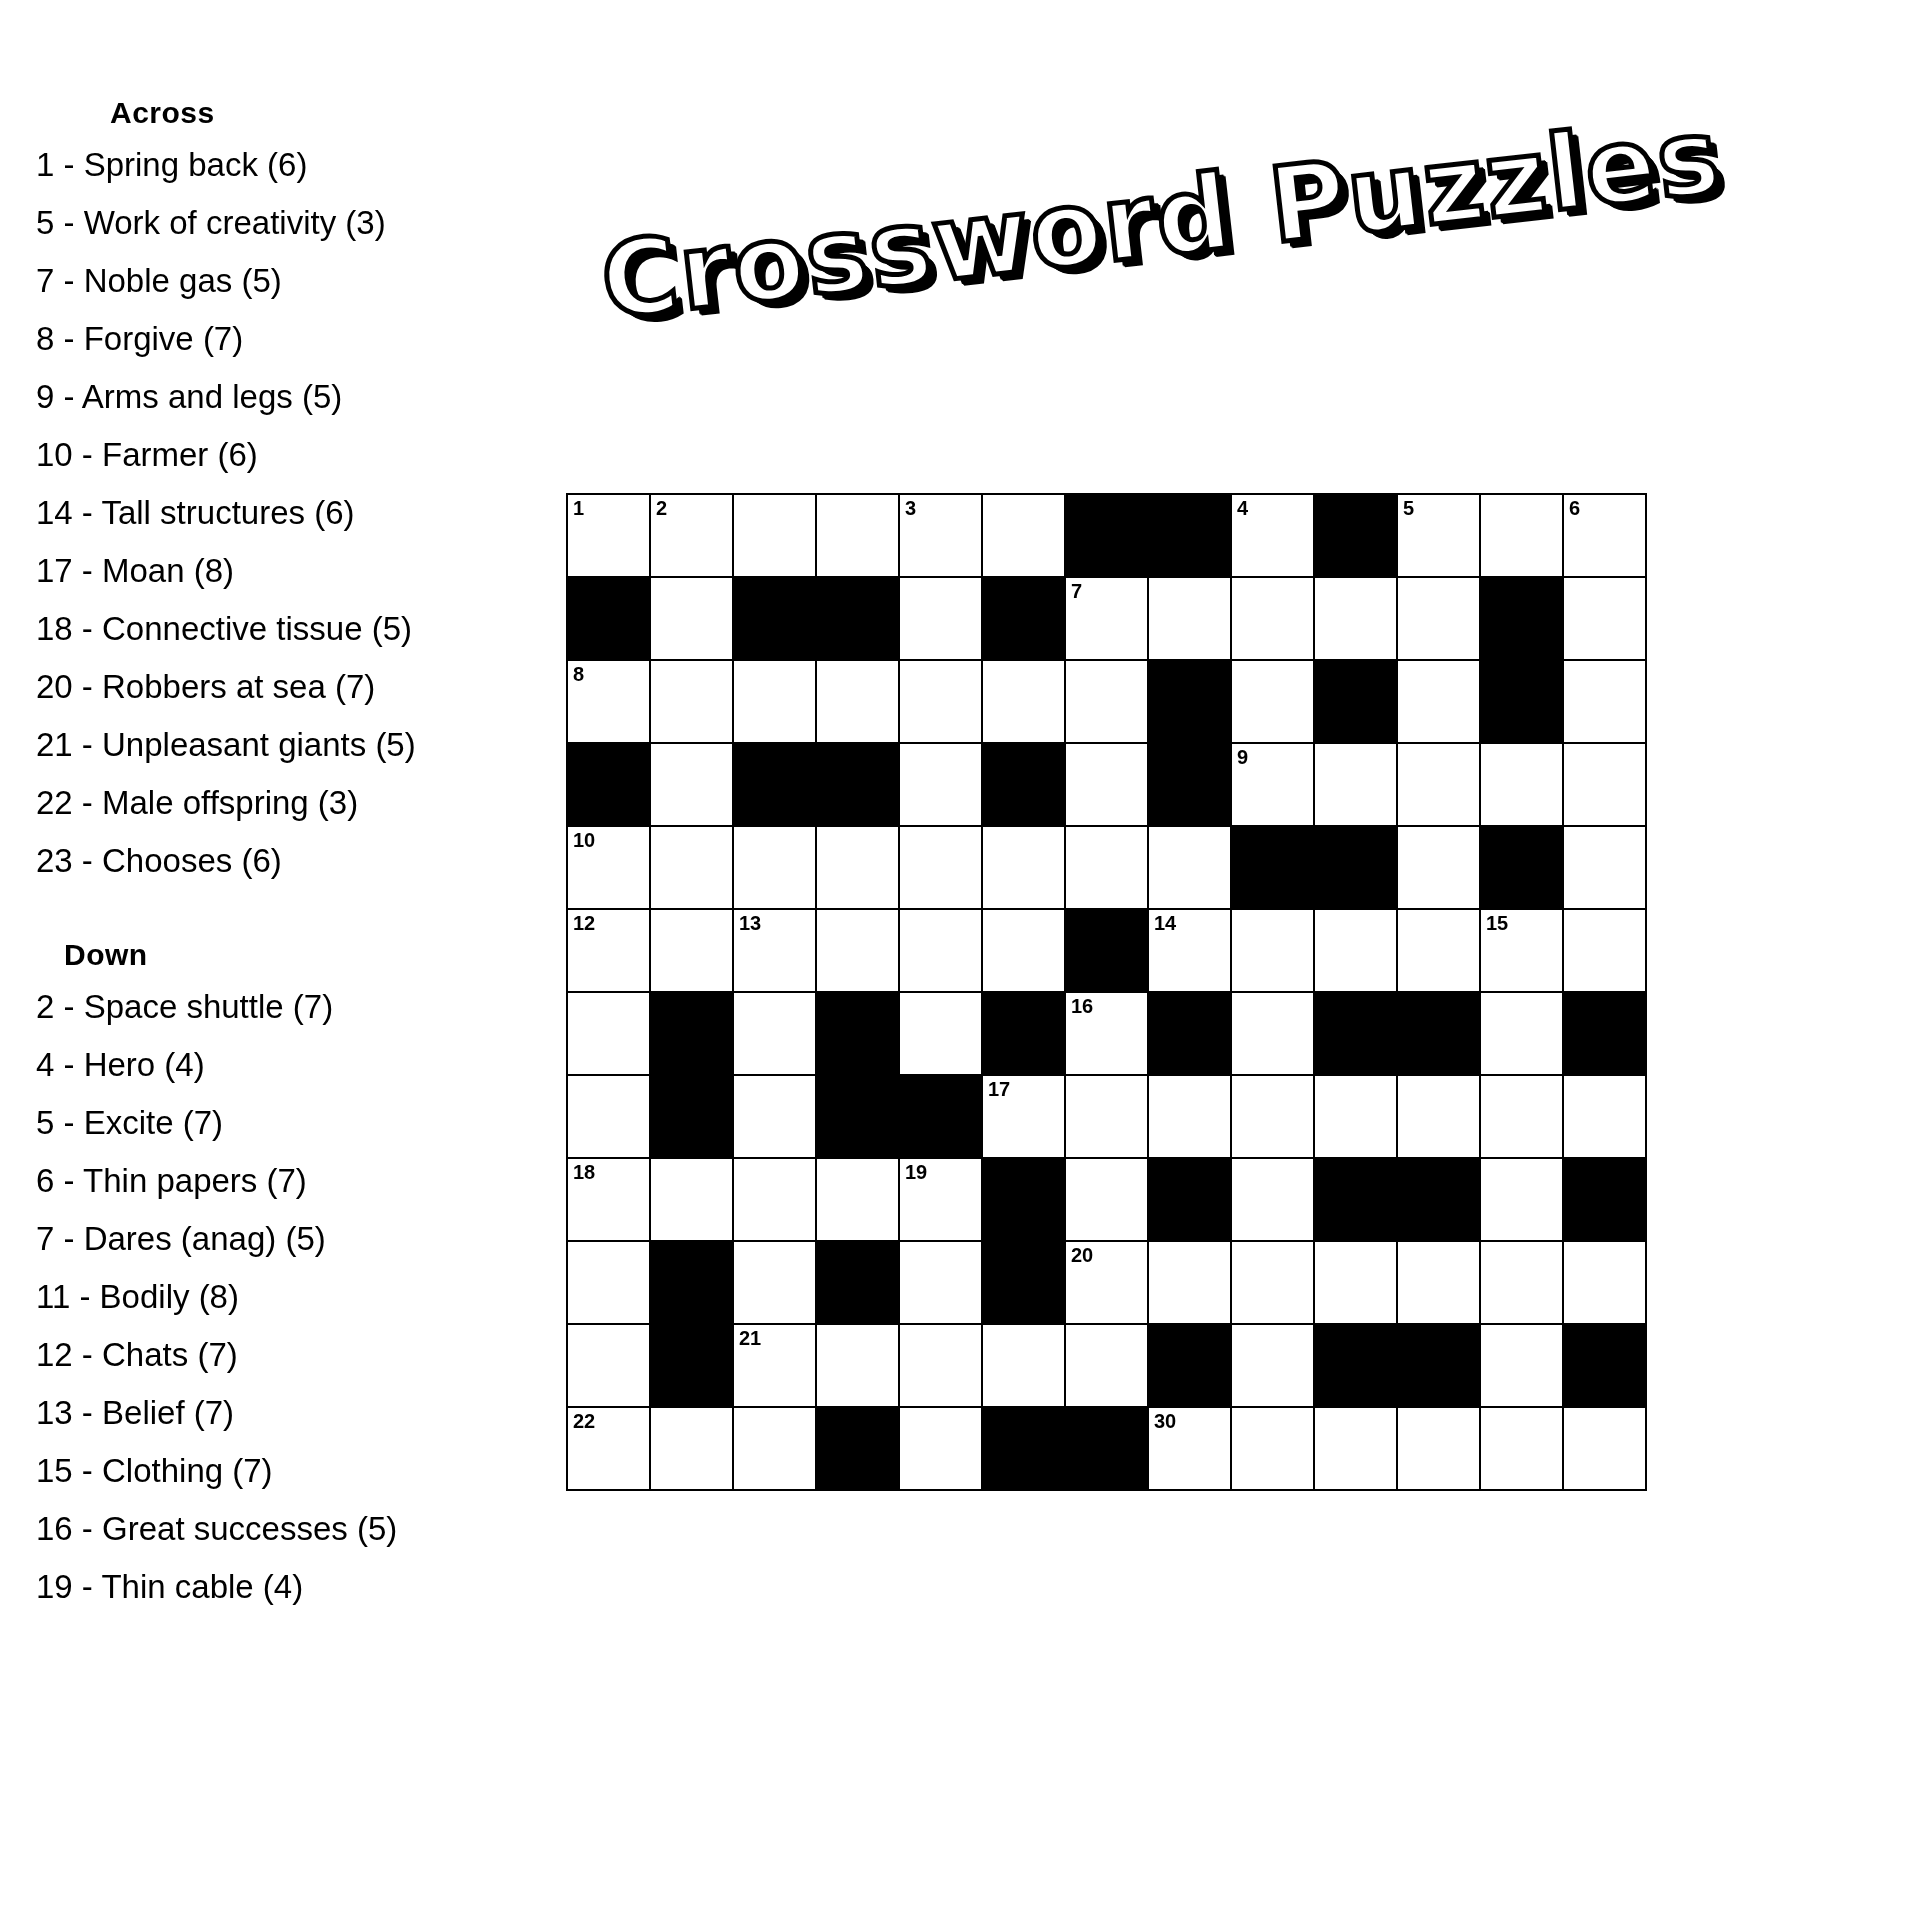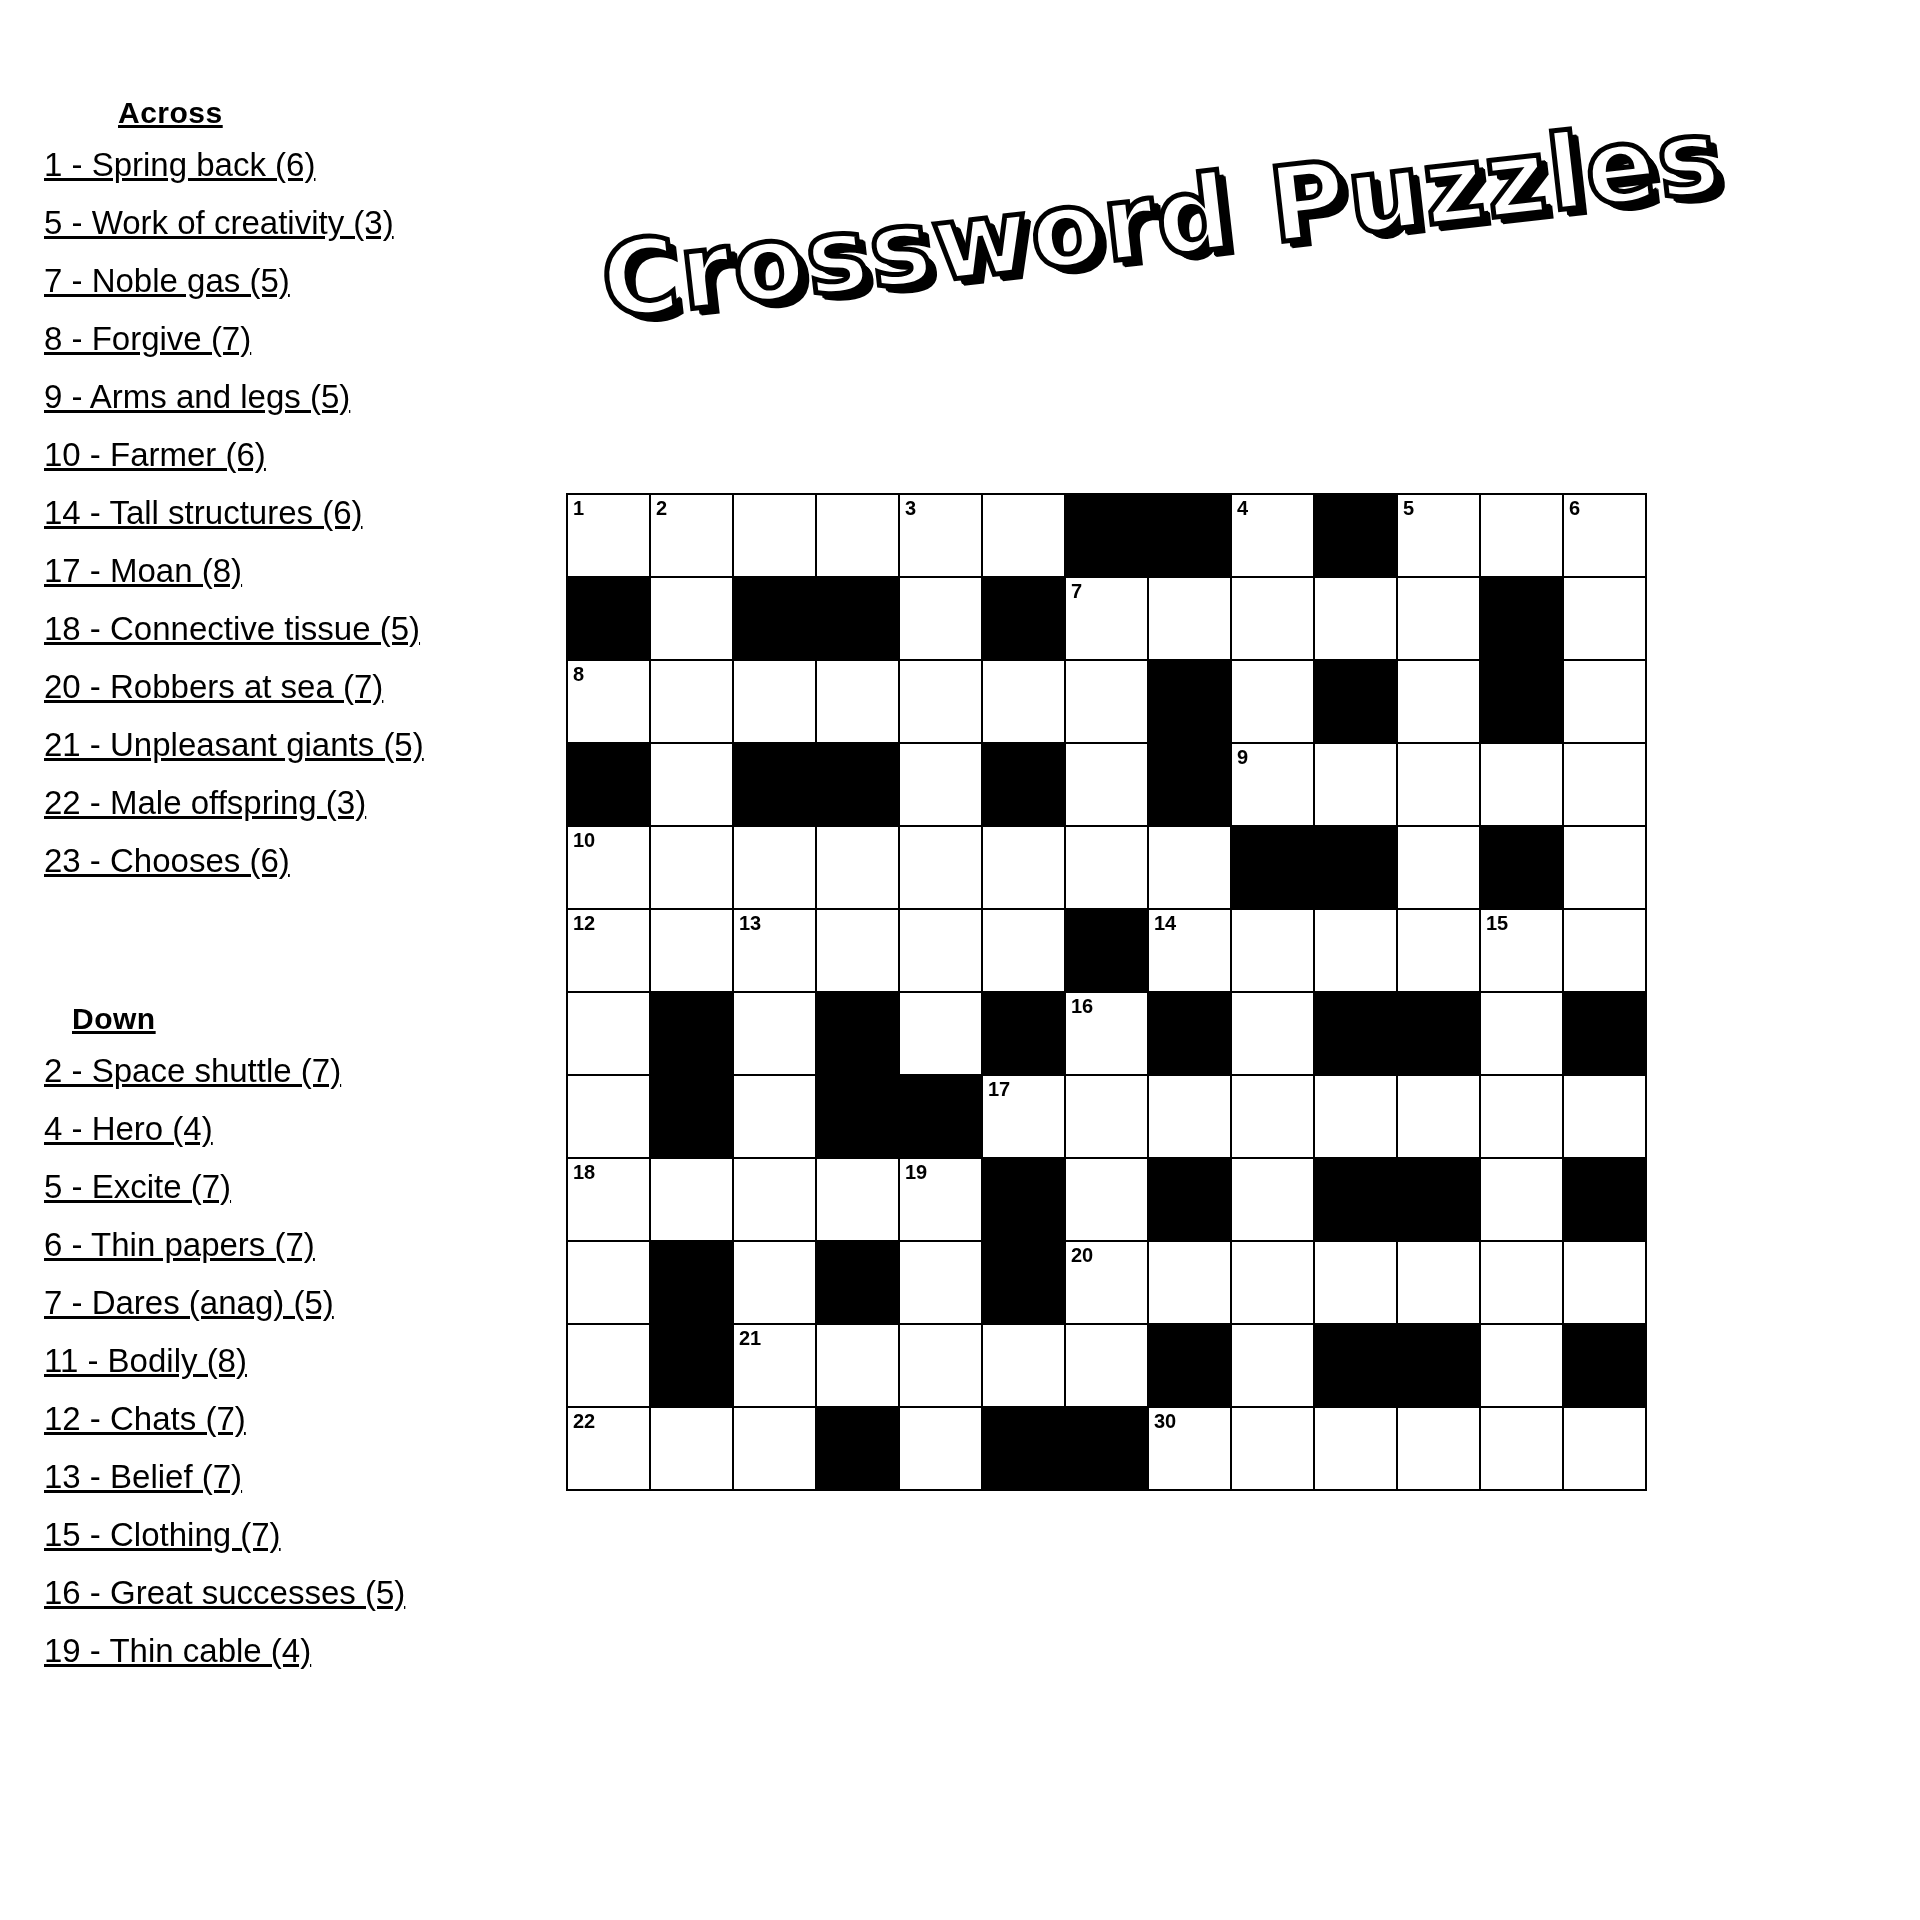--- a/index.html
+++ b/index.html
@@ -12,44 +12,43 @@
     height: 1920px;
     font-family: "Liberation Sans", sans-serif;
     color: #000000;
     position: relative;
     overflow: hidden;
   }
 
   
   #clues-column {
     position: absolute;
-    left: 44px;
+    left: 36px;
     top: 96px;
     width: 470px;
-    text-decoration: underline;
   }
   .clue-heading {
     font-size: 30px;
     font-weight: bold;
     margin: 0 0 18px 28px;
     letter-spacing: 0.5px;
   }
   #across-heading { margin-left: 74px; }
   .clue-list {
     list-style: none;
     margin: 0;
     padding: 0;
   }
   .clue-item {
     font-size: 33px;
     line-height: 1.0;
     padding: 0 0 25px 0;
     white-space: nowrap;
   }
-  #down-heading { margin-top: 100px; }
+  #down-heading { margin-top: 36px; }
 
   
   #puzzle-title {
     position: absolute;
     left: 600px;
     top: 135px;
     width: 840px;
     height: 210px;
     font-family: "DejaVu Sans", sans-serif;
     font-weight: bold;

